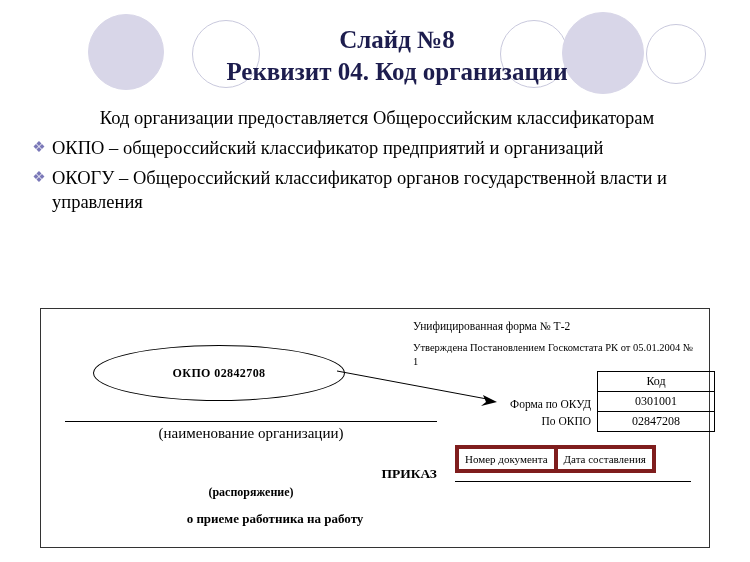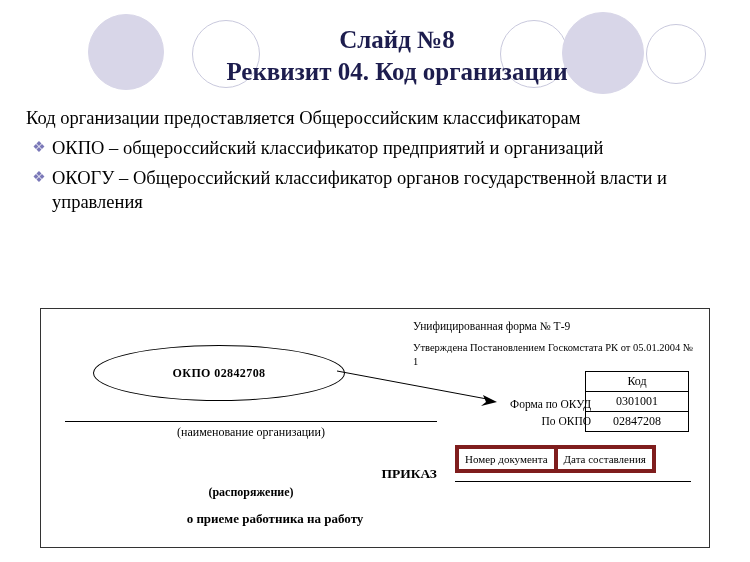--- a/index.html
+++ b/index.html
@@ -57,20 +57,21 @@
   .content {
     position: relative;
     margin: 18px 22px 0 26px;
     font-size: 18.5px;
     line-height: 1.3;
     z-index: 2;
   }
   .para {
     margin: 0 0 2px 0;
     text-indent: 0;
+    text-align: center;
   }
   .para .cont {
     display: block;
     padding-left: 34px;
   }
   .bullet-row {
     display: flex;
     align-items: flex-start;
     margin-top: 6px;
   }
@@ -156,24 +157,24 @@
     left: 438px;
     top: 106px;
     font-size: 11.5px;
     text-align: right;
     width: 112px;
   }
 
   
   table.code-table {
     position: absolute;
-    left: 544px;
+    left: 556px;
     top: 62px;
     border-collapse: collapse;
-    width: 104px;
+    width: 118px;
   }
   table.code-table td, table.code-table th {
     border: 1px solid #000;
     text-align: center;
     font-size: 12px;
     font-weight: normal;
     padding: 1px 4px;
     height: 17px;
   }
   table.code-table th { font-weight: normal; }
@@ -185,21 +186,21 @@
     top: 112px;
     width: 372px;
     border-bottom: 1px solid #000;
   }
   .org-caption {
     position: absolute;
     left: 24px;
     top: 116px;
     width: 372px;
     text-align: center;
-    font-size: 12px;
+    font-size: 15px;
   }
 
   
   table.doc-table {
     position: absolute;
     left: 414px;
     top: 136px;
     border-collapse: collapse;
   }
   table.doc-table td {
@@ -275,21 +276,21 @@
   <div class="bullet-row">
     <div class="bullet-mark">❖</div>
     <div class="bullet-text">ОКОГУ – Общероссийский классификатор органов государственной власти и управления</div>
   </div>
 
 </div>
 
 <div class="formbox">
 
   <div class="unified-block">
-    <div class="l1">Унифицированная форма № Т-9</div>
+    <div class="l1">Унифицированная форма № Т-2</div>
     <div class="l2">Утверждена Постановлением Госкомстата РК  от 05.01.2004 № 1</div>
   </div>
 
   <div class="ellipse">
     <span>ОКПО 02842708</span>
   </div>
 
   <svg class="leader" viewBox="0 0 160 34" width="160" height="34">
     <line x1="0" y1="0" x2="150" y2="28" stroke="#000" stroke-width="1"></line>
     <polygon points="160,31 146,24 149,31 144,35" fill="#000"></polygon>

